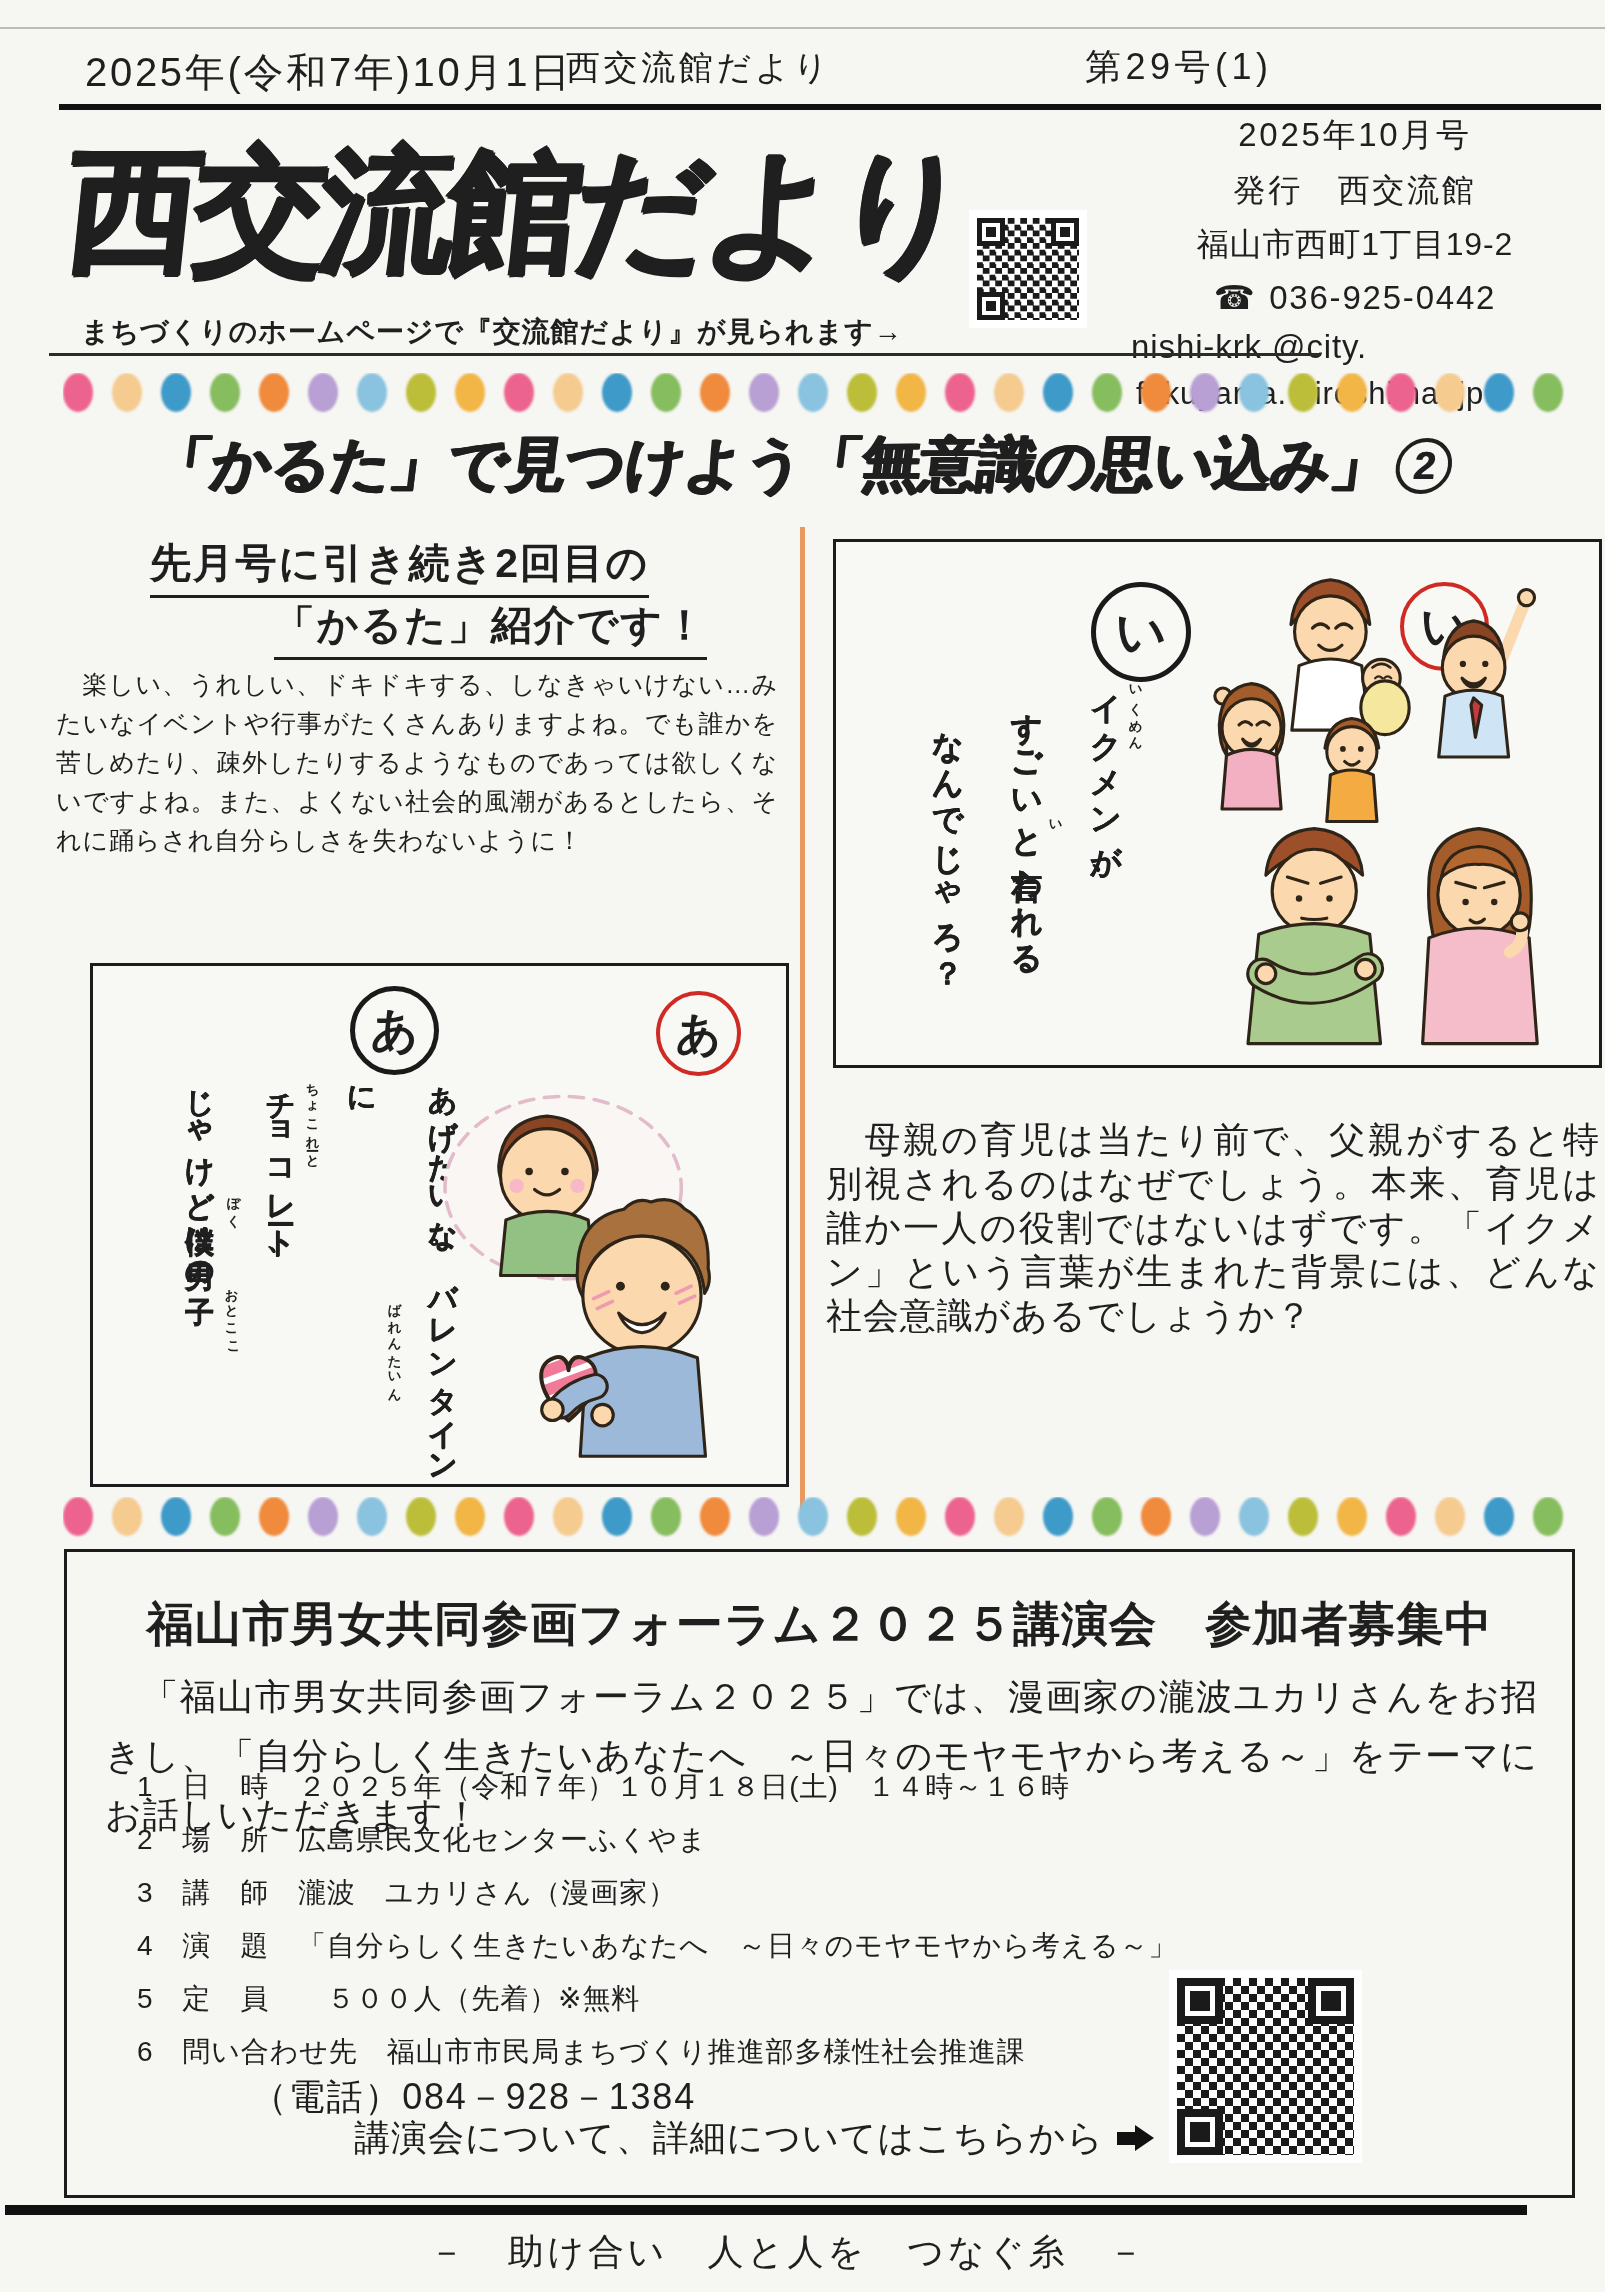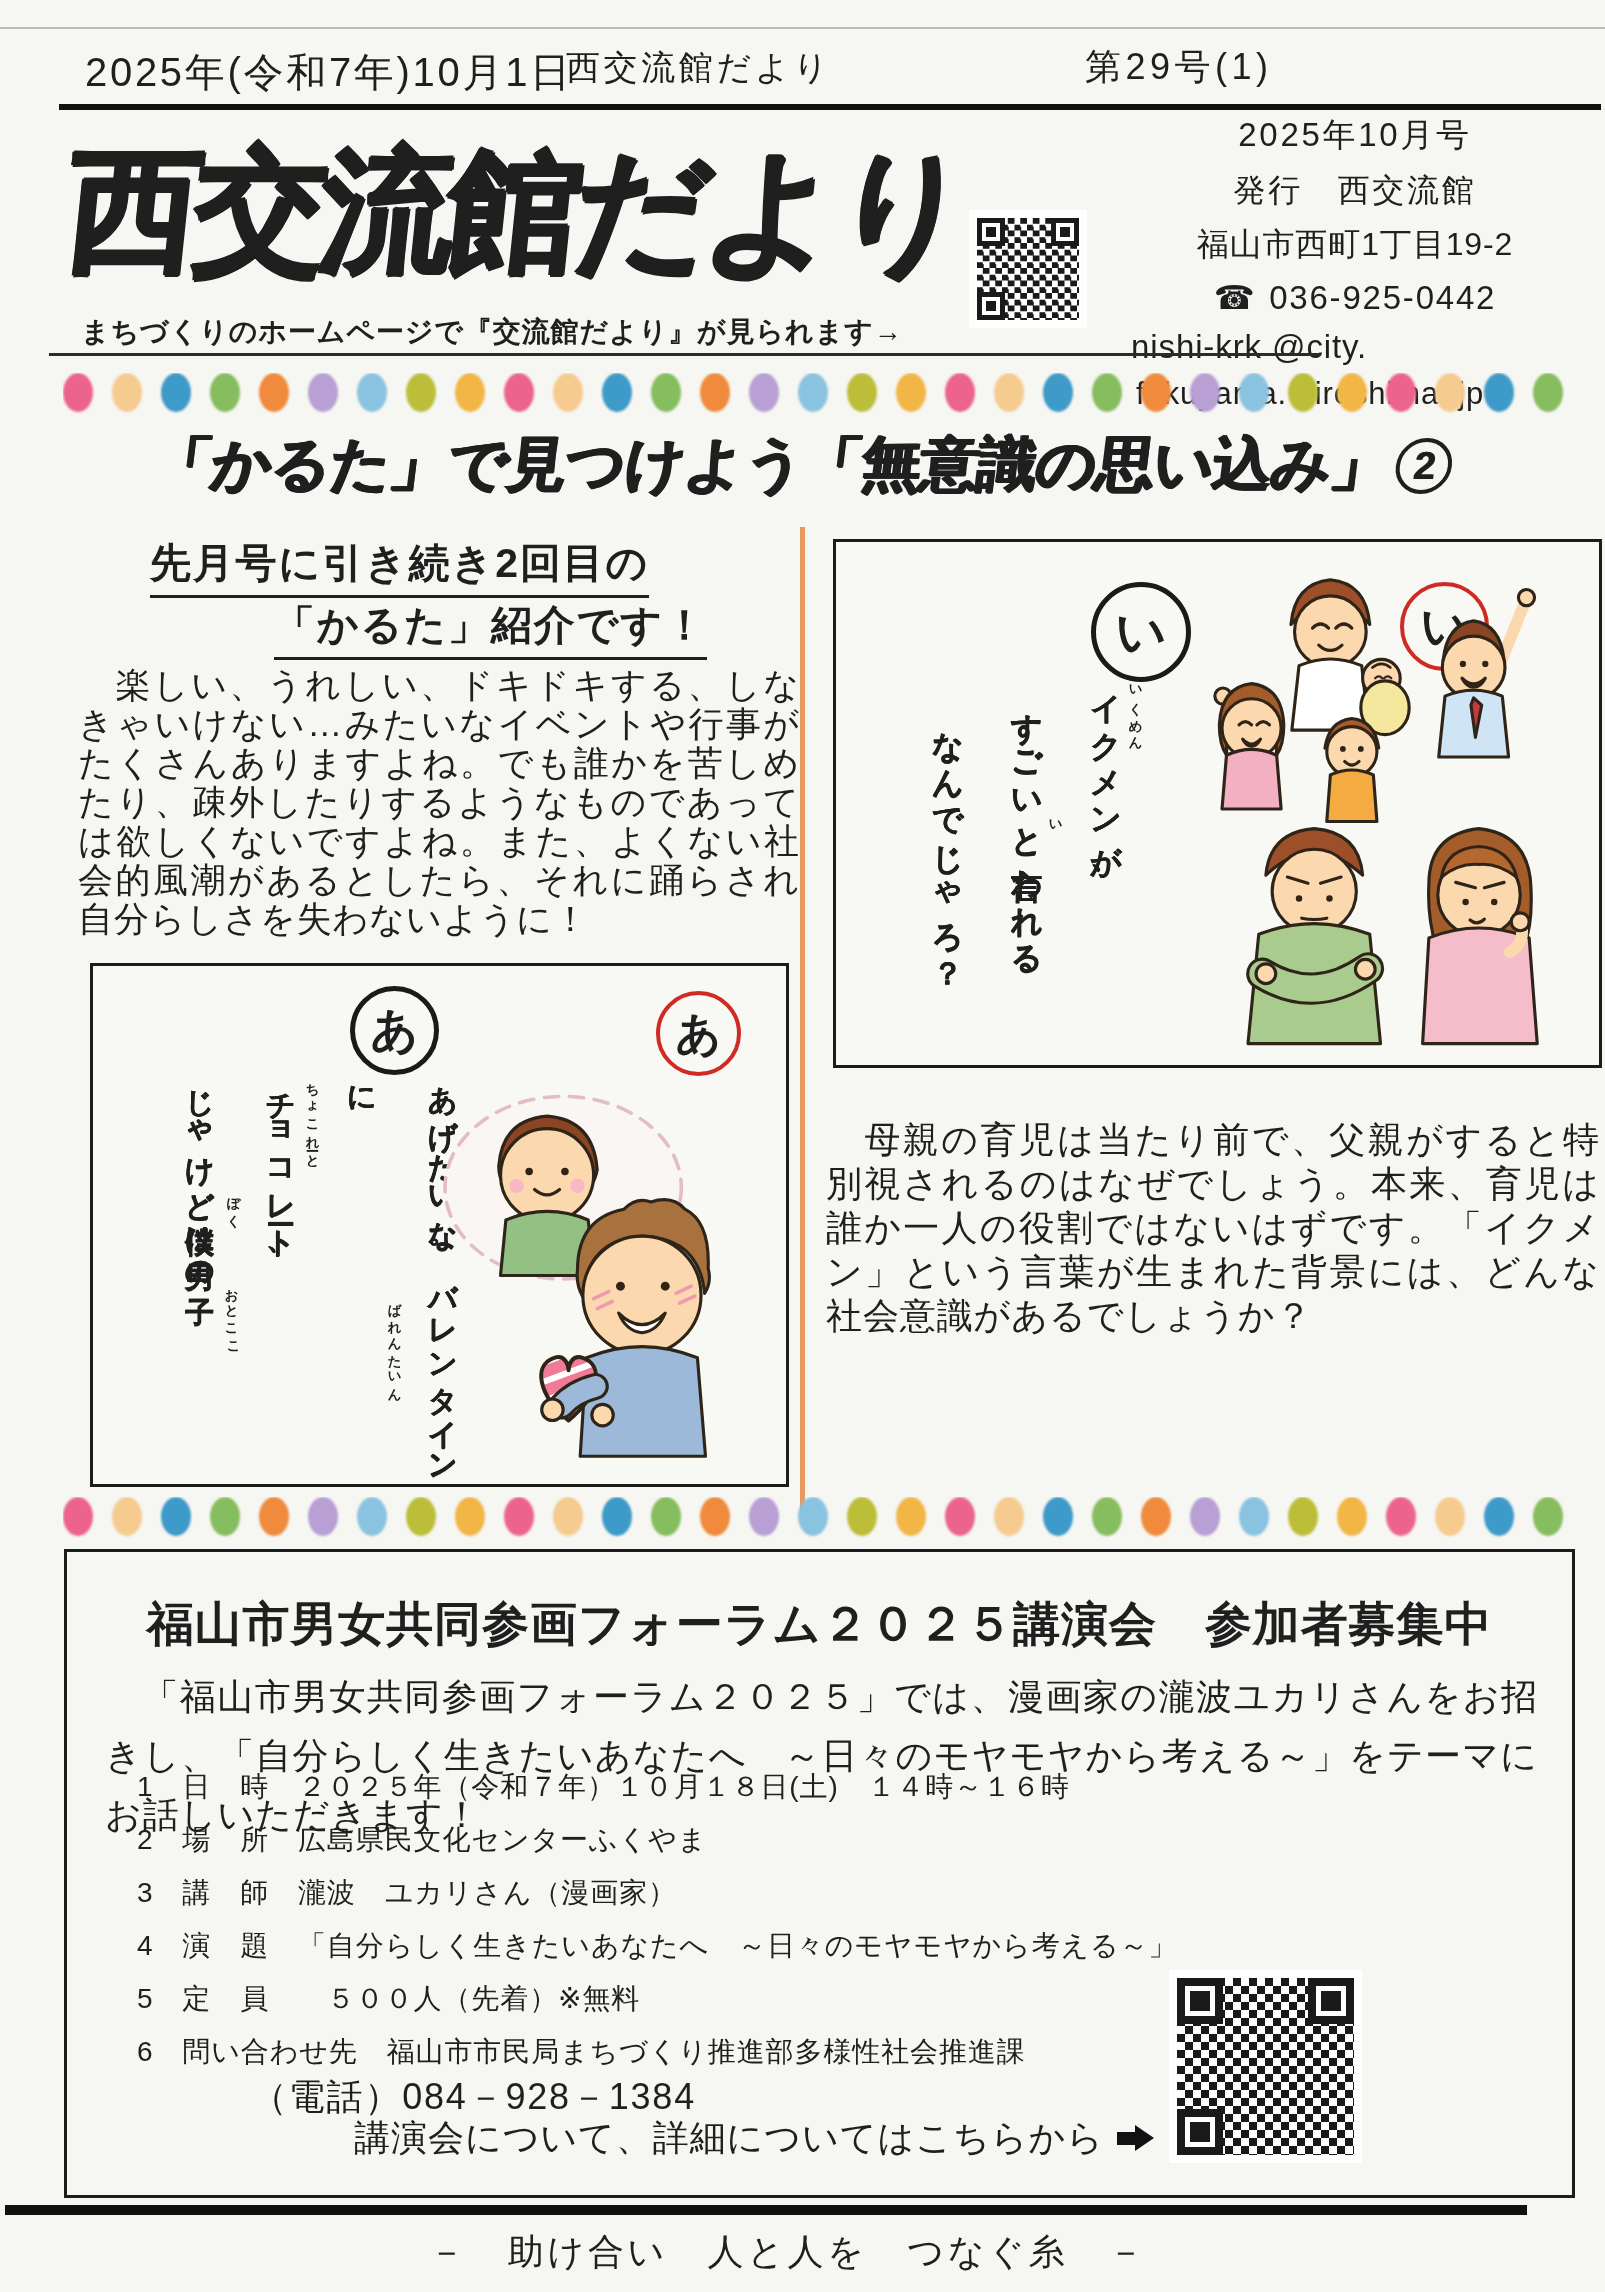--- a/index.html
+++ b/index.html
@@ -73,21 +73,21 @@
     display:inline-block;width:48px;height:48px;line-height:48px;margin-left:7.2px;
     border:4.5px solid #1f1f1f;border-radius:50%;font-size:39px;text-align:center;
     vertical-align:5.4px;text-shadow:0.9px 0 currentColor;
   }
 
   
   .lead1{position:absolute;top:536px;left:150px;font-size:41px;font-weight:800;letter-spacing:1.8px;
     border-bottom:3.6px solid #1f1f1f;padding-bottom:3.6px;}
   .lead2{position:absolute;top:598px;left:274px;font-size:41px;font-weight:800;letter-spacing:1.8px;
     border-bottom:3.6px solid #1f1f1f;padding-bottom:3.6px;}
-  .intro{position:absolute;top:665px;left:78px;width:722px;font-size:35px;line-height:39px;
+  .intro{position:absolute;top:665px;left:56px;width:722px;font-size:25px;line-height:39px;
     text-align:justify;letter-spacing:0.9px;}
   .col-rule{position:absolute;top:527px;left:800px;width:4.5px;height:996px;background:#e8995f;}
   .body1{position:absolute;top:1118px;left:826px;width:774px;font-size:36px;line-height:44px;
     text-align:justify;letter-spacing:0.9px;}
   .body2{position:absolute;top:1338px;left:826px;width:774px;font-size:36px;line-height:44px;
     text-align:justify;letter-spacing:0.9px;}
 
   
   .card{position:absolute;border:3.6px solid #1c1c1c;background:#f8f8f4;}
   .card-i{top:539px;left:833px;width:763px;height:523px;}

